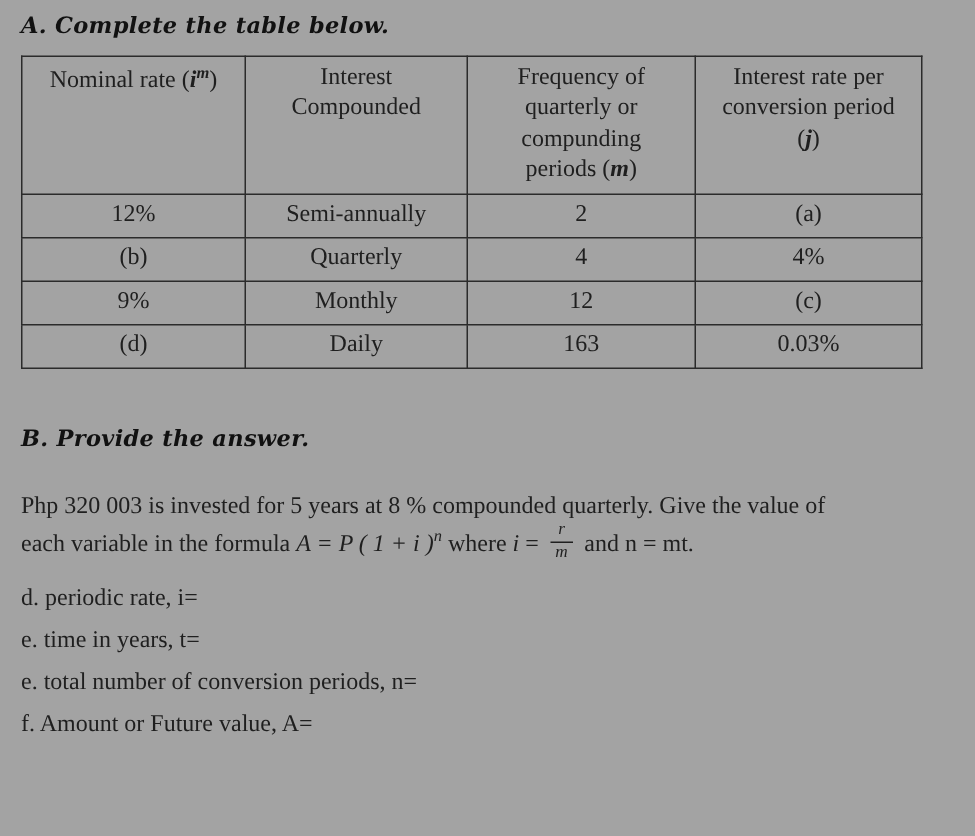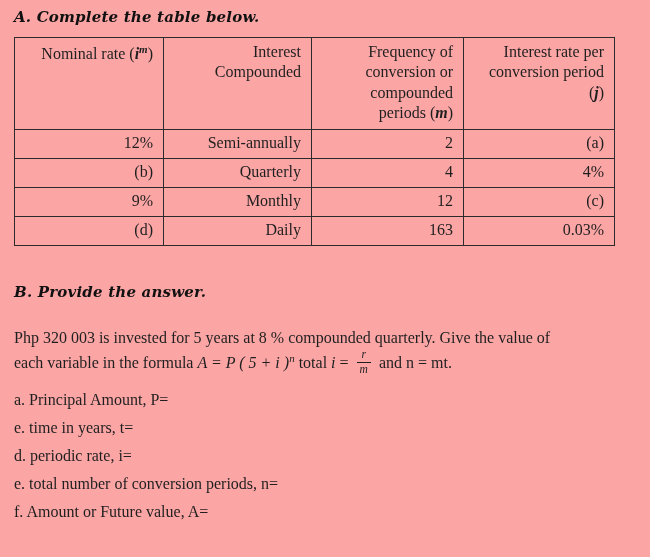--- a/index.html
+++ b/index.html
@@ -1,21 +1,21 @@
 <!DOCTYPE html>
 <html><head>
 <meta charset="utf-8">
 <style>
   * { margin: 0; padding: 0; box-sizing: border-box; }
   html, body { background: #ffffff; }
   .page {
     position: relative;
     width: 650px;
     height: 557px;
-    background: #fca5a5;
+    background: #a3a3a3;
     color: #1f1f1f;
     font-family: "Liberation Serif", serif;
     font-size: 16px;
     padding: 8px 30px 0 14px;
     overflow: hidden;
   }
   .sec-heading {
     font-family: "DejaVu Serif", serif;
     font-weight: bold;
     font-style: italic;
@@ -24,21 +24,21 @@
     color: #111111;
   }
   .heading-a { margin-bottom: 11px; }
   .rates-table {
     border-collapse: collapse;
     width: 600px;
     table-layout: fixed;
   }
   .rates-table th, .rates-table td {
     border: 1.5px solid #2b2b2b;
-    text-align: right;
+    text-align: center;
     vertical-align: top;
     font-weight: normal;
     font-size: 16px;
     line-height: 1.28;
     padding: 4px 10px 5px 10px;
   }
   .rates-table th { height: 86px; }
   .rates-table td { height: 29px; padding-top: 3px; padding-bottom: 4px; }
   .col1 { width: 149px; } .col2 { width: 148px; } .col3 { width: 152px; } .col4 { width: 151px; }
   .bi { font-weight: bold; font-style: italic; }
@@ -69,21 +69,21 @@
 
 <div class="page">
 
   <div class="sec-heading heading-a">A. Complete the table below.</div>
 
   <table class="rates-table">
     <tbody>
         <tr>
       <th class="col1"><span>Nominal rate (</span><span class="bi">i</span><sup class="bi">m</sup><span>)</span></th>
       <th class="col2">Interest Compounded</th>
-      <th class="col3"><span>Frequency of conversion or compounded periods (</span><span class="bi">m</span><span>)</span></th>
+      <th class="col3"><span>Frequency of quarterly or compunding periods (</span><span class="bi">m</span><span>)</span></th>
       <th class="col4"><span>Interest rate per conversion period (</span><span class="bi">j</span><span>)</span></th>
     </tr>
     <tr>
       <td>12%</td>
       <td>Semi-annually</td>
       <td>2</td>
       <td class="bold">(a)</td>
     </tr>
     <tr>
       <td class="bold">(b)</td>
@@ -103,27 +103,26 @@
       <td>163</td>
       <td>0.03%</td>
     </tr>
   </tbody>
     </table>
 
   <div class="sec-heading heading-b">B. Provide the answer.</div>
 
   <div class="para">
     <div>Php 320 003 is invested for 5 years at 8 % compounded quarterly. Give the value of</div>
-    <div><span>each variable in the formula </span><span class="it">A = P ( 5 + i )</span><span class="exp">n</span><span> total </span><span class="it">i</span><span> = </span><span class="frac">
+    <div><span>each variable in the formula </span><span class="it">A = P ( 1 + i )</span><span class="exp">n</span><span> where </span><span class="it">i</span><span> = </span><span class="frac">
           <span class="num">r</span>
           <span class="den">m</span>
         </span><span> and n = mt.</span></div>
   </div>
 
   <ul class="answers">
-    <li>a. Principal Amount, P=</li>
+    <li>d. periodic rate, i=</li>
     <li>e. time in years, t=</li>
-    <li>d. periodic rate, i=</li>
     <li>e. total number of conversion periods, n=</li>
     <li>f. Amount or Future value, A=</li>
   </ul>
 
 </div>
 
 </body></html>

